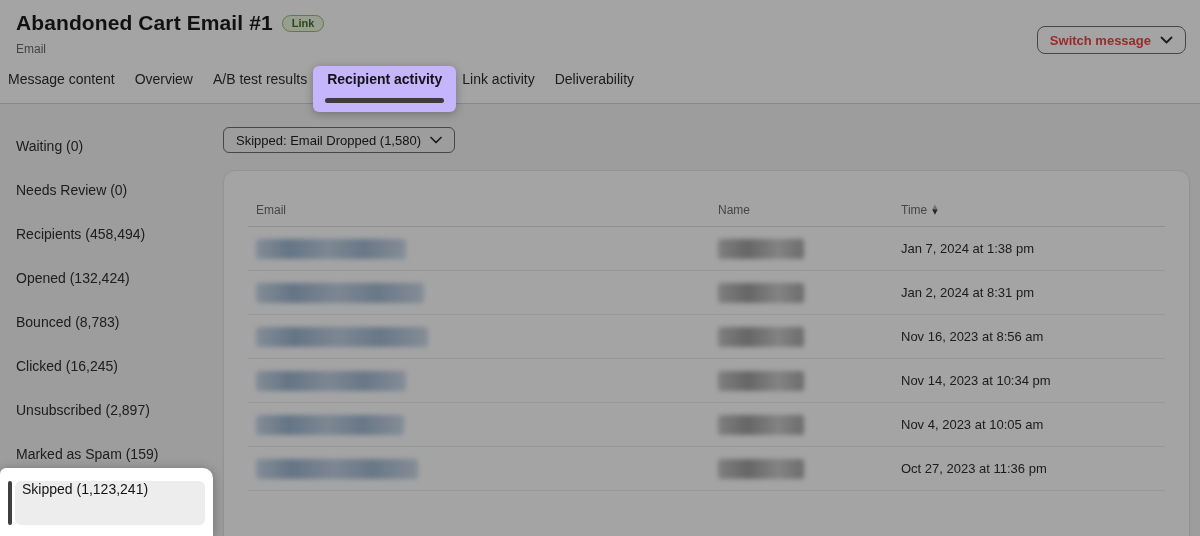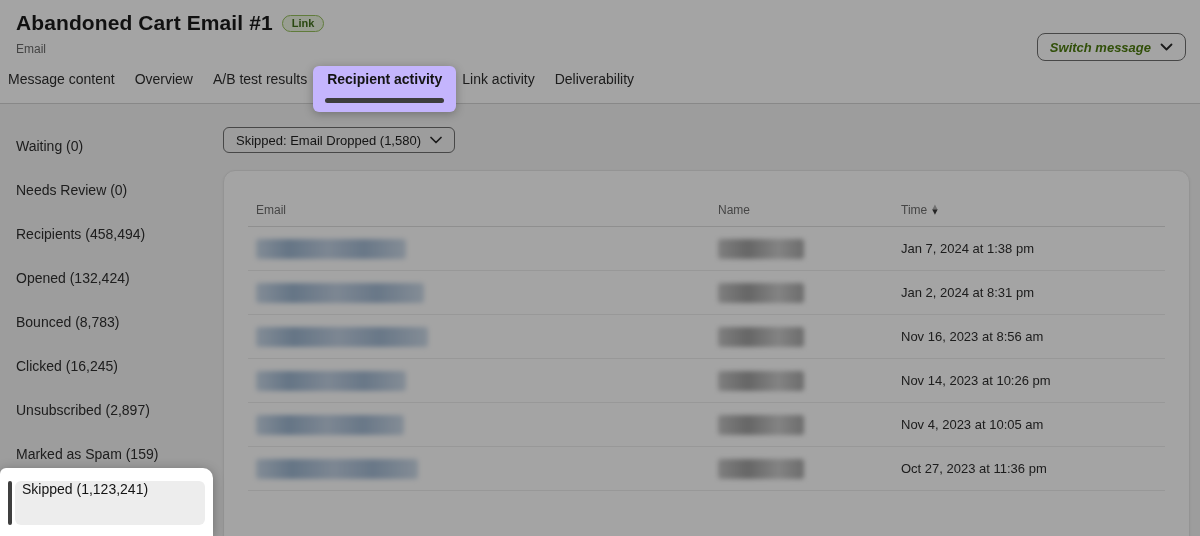--- a/index.html
+++ b/index.html
@@ -15,24 +15,24 @@
        background:var(--page-bg);font-family:"Liberation Sans",sans-serif;}
 
   
   .header{position:absolute;top:0;left:0;right:0;height:104px;
           background:var(--card-bg);border-bottom:1px solid var(--divider);}
   .title-row{position:absolute;left:16px;top:11px;display:flex;align-items:center;gap:9px;}
   .page-title{font-size:21px;font-weight:700;color:#1b1b1b;letter-spacing:.1px;}
   .badge{font-size:11px;font-weight:700;color:var(--badge-text);background:var(--badge-bg);
          border:1.5px solid var(--badge-border);border-radius:999px;padding:1px 9px 2px;}
   .subtitle{position:absolute;left:16px;top:42px;font-size:12px;color:var(--text-secondary);}
-  .switch-btn{position:absolute;right:14px;top:33px;height:28px;display:flex;align-items:center;
+  .switch-btn{position:absolute;right:14px;top:26px;height:28px;display:flex;align-items:center;
          gap:9px;padding:0 12px;background:transparent;border:1px solid var(--border-dark);
-         border-radius:8px;font-size:13px;font-weight:600;color:#4d7c0f;cursor:pointer;
-         font-family:inherit;font-style:italic;}
+         border-radius:8px;font-size:13px;font-weight:600;color:#ef4444;cursor:pointer;
+         font-family:inherit;}
 
   
   .tabs{position:absolute;left:8px;bottom:0;display:flex;gap:20px;align-items:flex-end;}
   .tab{font-size:14px;line-height:17px;color:#2e2e2e;padding-bottom:15px;cursor:pointer;white-space:nowrap;}
   .tab.active{position:relative;z-index:60;background:#c4b5fd;border-radius:6px;
          padding:5px 14px 24px;margin:12px -14px -9px;font-weight:700;color:#141414;
          box-shadow:0 2px 10px rgba(0,0,0,0.28);}
   .tab.active .underline{position:absolute;left:12px;right:12px;bottom:9px;height:5px;
          border-radius:3px;background:var(--accent-underline);}
 
@@ -190,21 +190,21 @@
             </div>
           <div class="cell time-cell">Nov 16, 2023 at 8:56 am</div>
         </div>
         <div class="trow">
           <div class="cell">
               <span class="blur email-blur"></span>
             </div>
           <div class="cell">
               <span class="blur name-blur"></span>
             </div>
-          <div class="cell time-cell">Nov 14, 2023 at 10:26 pm</div>
+          <div class="cell time-cell">Nov 14, 2023 at 10:34 pm</div>
         </div>
         <div class="trow">
           <div class="cell">
               <span class="blur email-blur"></span>
             </div>
           <div class="cell">
               <span class="blur name-blur"></span>
             </div>
           <div class="cell time-cell">Nov 4, 2023 at 10:05 am</div>
         </div>

